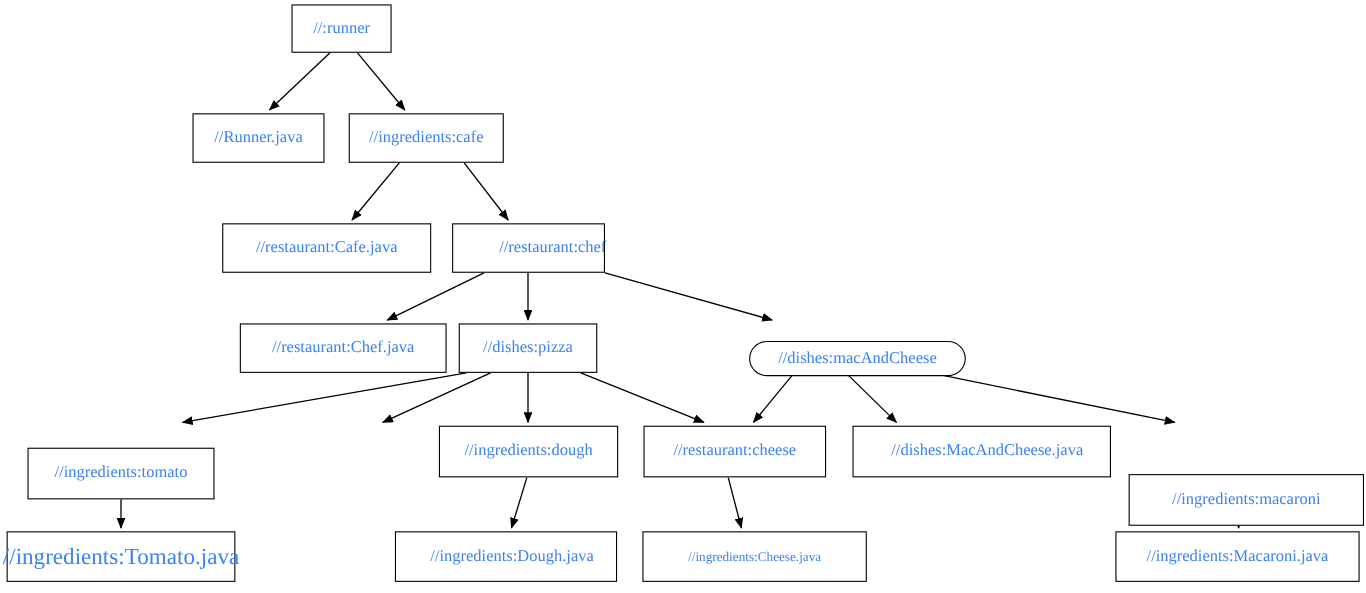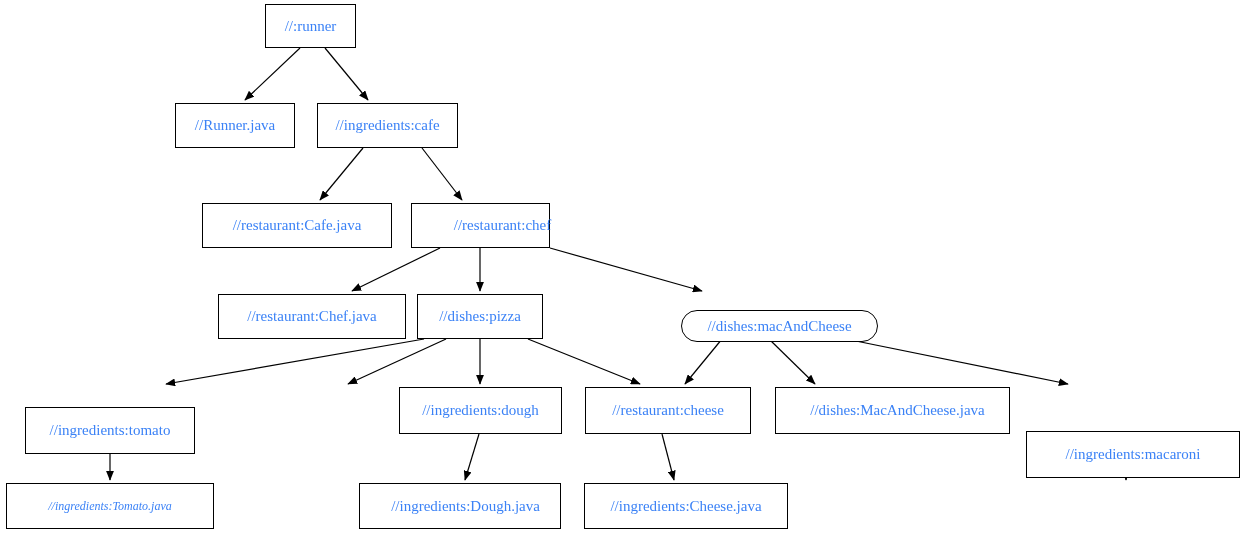--- a/index.html
+++ b/index.html
@@ -114,23 +114,26 @@
       <div class="node" style="left: 585px; top: 387px; width: 166px; height: 47px; border-color: rgb(0, 0, 0); background: rgb(255, 255, 255);">
         <span class="node-label" style="font-size: 15px;">//restaurant:cheese</span>
       </div>
       <div class="node" style="left: 775px; top: 387px; width: 235px; height: 47px; border-color: rgb(0, 0, 0); background: rgb(255, 255, 255); padding-left: 10px;">
         <span class="node-label" style="font-size: 15px;">//dishes:MacAndCheese.java</span>
       </div>
       <div class="node" style="left: 1026px; top: 387px; width: 214px; height: 47px; border-color: rgb(0, 0, 0); background: rgb(255, 255, 255); margin-top: 44px;">
         <span class="node-label" style="font-size: 15px;">//ingredients:macaroni</span>
       </div>
       <div class="node" style="left: 6px; top: 483px; width: 208px; height: 46px; border-color: rgb(0, 0, 0); background: rgb(255, 255, 255);">
-        <span class="node-label" style="font-size: 12px; font-style: italic;">//ingredients:Tomato.java</span>
+        <span class="node-label" style="font-size: 21px;">//ingredients:Tomato.java</span>
       </div>
       <div class="node" style="left: 359px; top: 483px; width: 202px; height: 46px; border-color: rgb(0, 0, 0); background: rgb(255, 255, 255); padding-left: 11px;">
         <span class="node-label" style="font-size: 15px;">//ingredients:Dough.java</span>
       </div>
       <div class="node" style="left: 584px; top: 483px; width: 204px; height: 46px; border-color: rgb(0, 0, 0); background: rgb(255, 255, 255);">
-        <span class="node-label" style="font-size: 15px;">//ingredients:Cheese.java</span>
+        <span class="node-label" style="font-size: 12px;">//ingredients:Cheese.java</span>
+      </div>
+      <div class="node" style="left: 1014px; top: 483px; width: 222px; height: 46px; border-color: rgb(0, 0, 0); background: rgb(255, 255, 255);">
+        <span class="node-label" style="font-size: 15px;">//ingredients:Macaroni.java</span>
       </div>
     </div>
 
 </div>
 
 </body></html>

